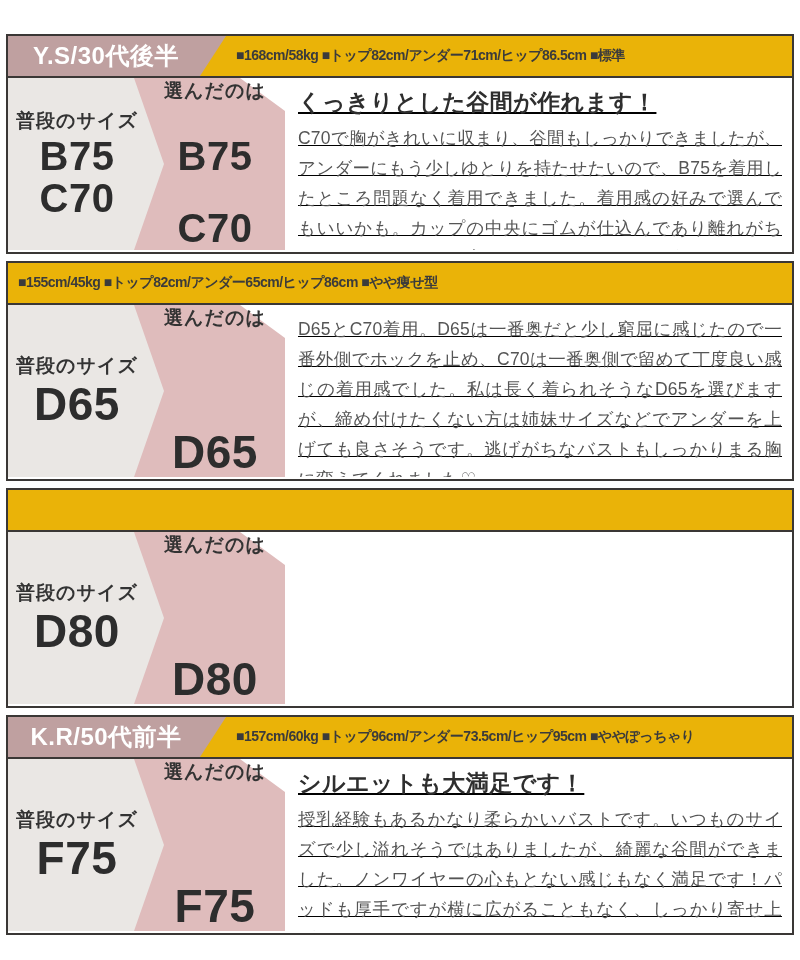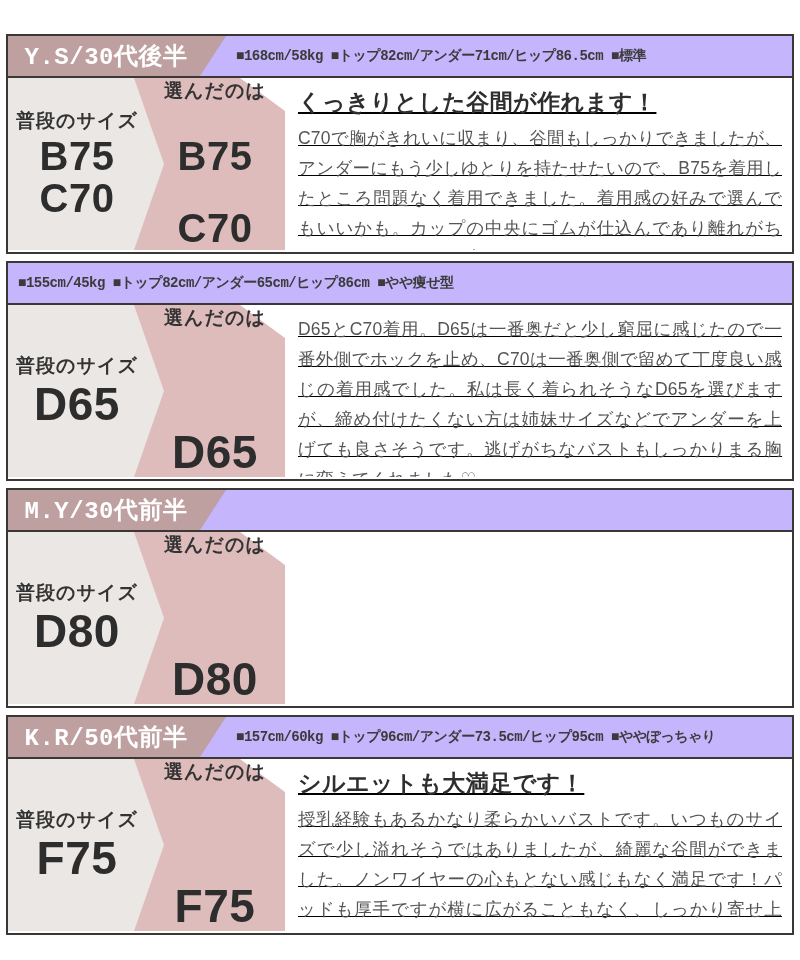--- a/index.html
+++ b/index.html
@@ -13,26 +13,25 @@
   }
   .review-card {
     height: 220px;
     border: 2px solid #3a3735;
     margin-bottom: 7px;
     background: #ffffff;
   }
   
   .card-header {
     height: 42px;
-    background: #c4b5fd;
+    background: #eab308;
     border-bottom: 2px solid #3a3735;
     display: flex;
     align-items: stretch;
     overflow: hidden;
-    font-family: Liberation Mono, monospace;
   }
   .reviewer-badge {
     width: 218px;
     flex: none;
     background: #bfa0a0;
     clip-path: polygon(0 0, 100% 0, calc(100% - 26px) 100%, 0 100%);
     display: flex;
     align-items: center;
     justify-content: center;
     padding-right: 22px;
@@ -178,23 +177,20 @@
       </div>
     </div>
     <div class="review-text">
       <p class="review-body">D65とC70着用。D65は一番奥だと少し窮屈に感じたので一番外側でホックを止め、C70は一番奥側で留めて丁度良い感じの着用感でした。私は長く着られそうなD65を選びますが、締め付けたくない方は姉妹サイズなどでアンダーを上げても良さそうです。逃げがちなバストもしっかりまる胸に変えてくれました♡</p>
     </div>
   </div>
 </section>
 
 <section class="review-card">
   <div class="card-header">
-    <div class="reviewer-badge">
-      <span>M.Y/30代前半</span>
-    </div>
   </div>
   <div class="card-body">
     <div class="size-panel">
       <div class="pink-bg"></div>
       <div class="gray-arrow"></div>
       <div class="size-col usual">
         <div class="size-label">普段のサイズ</div>
         <div class="size-value">D80</div>
       </div>
       <div class="size-col chosen">

